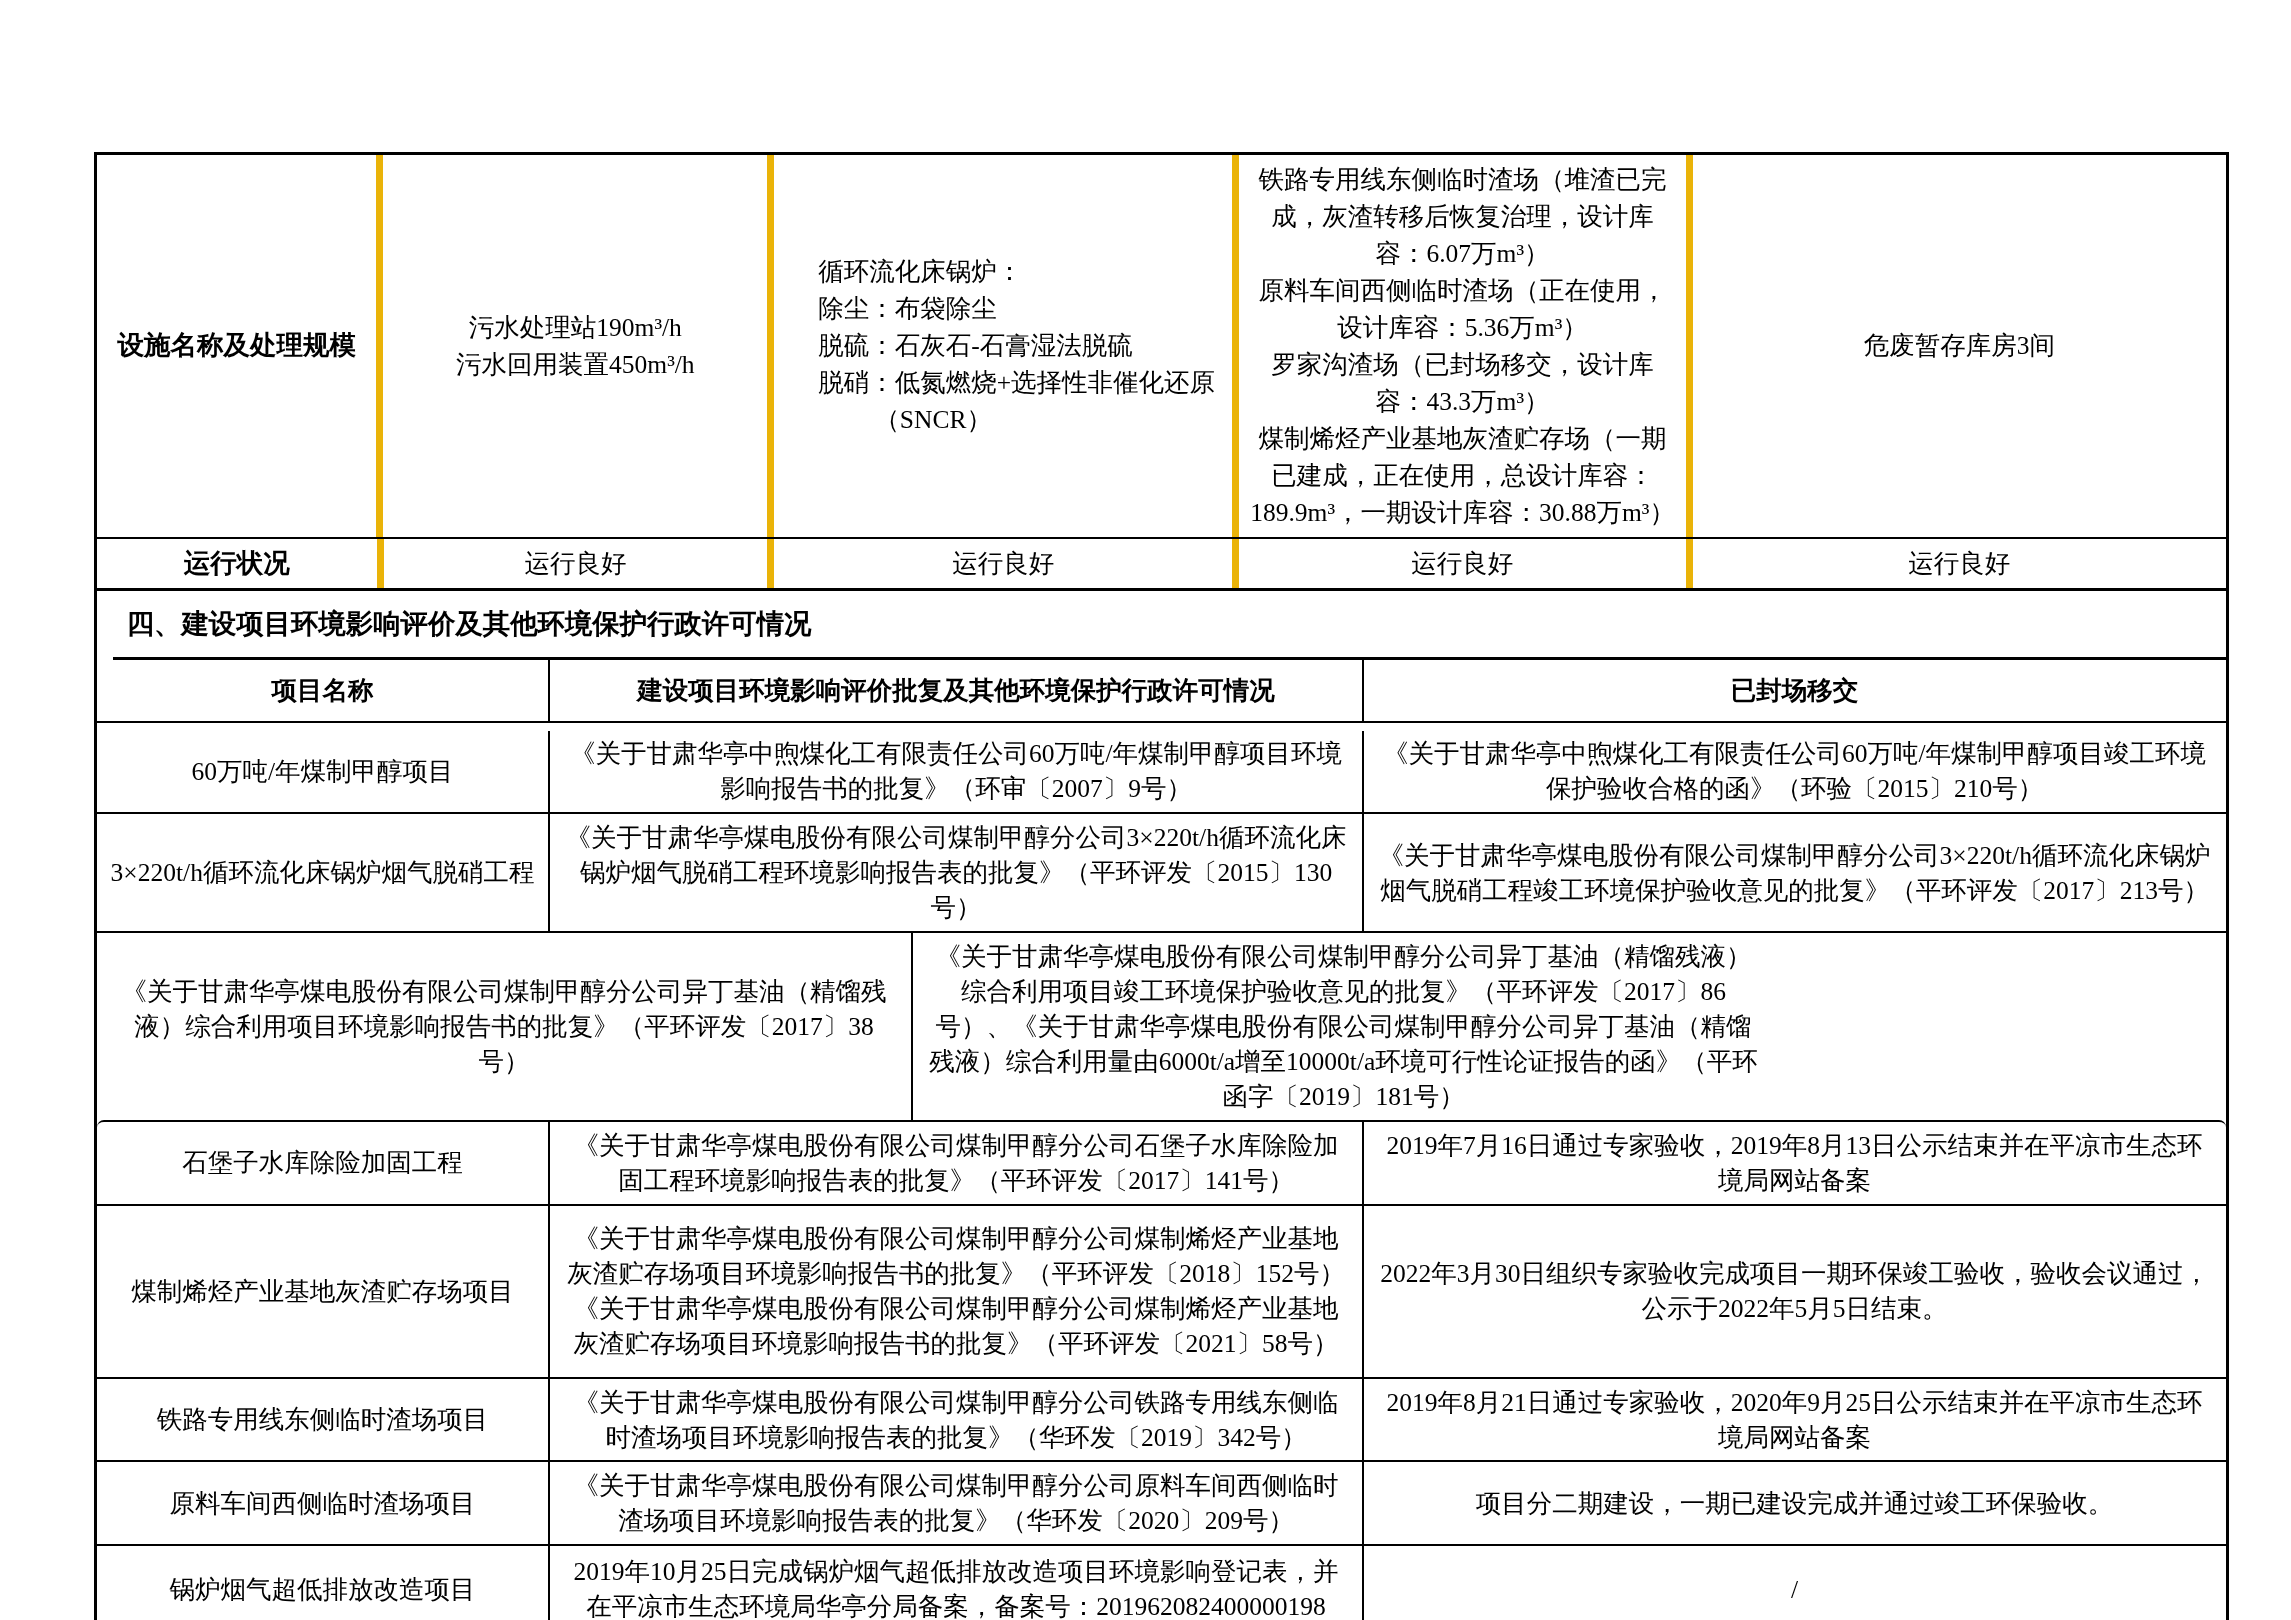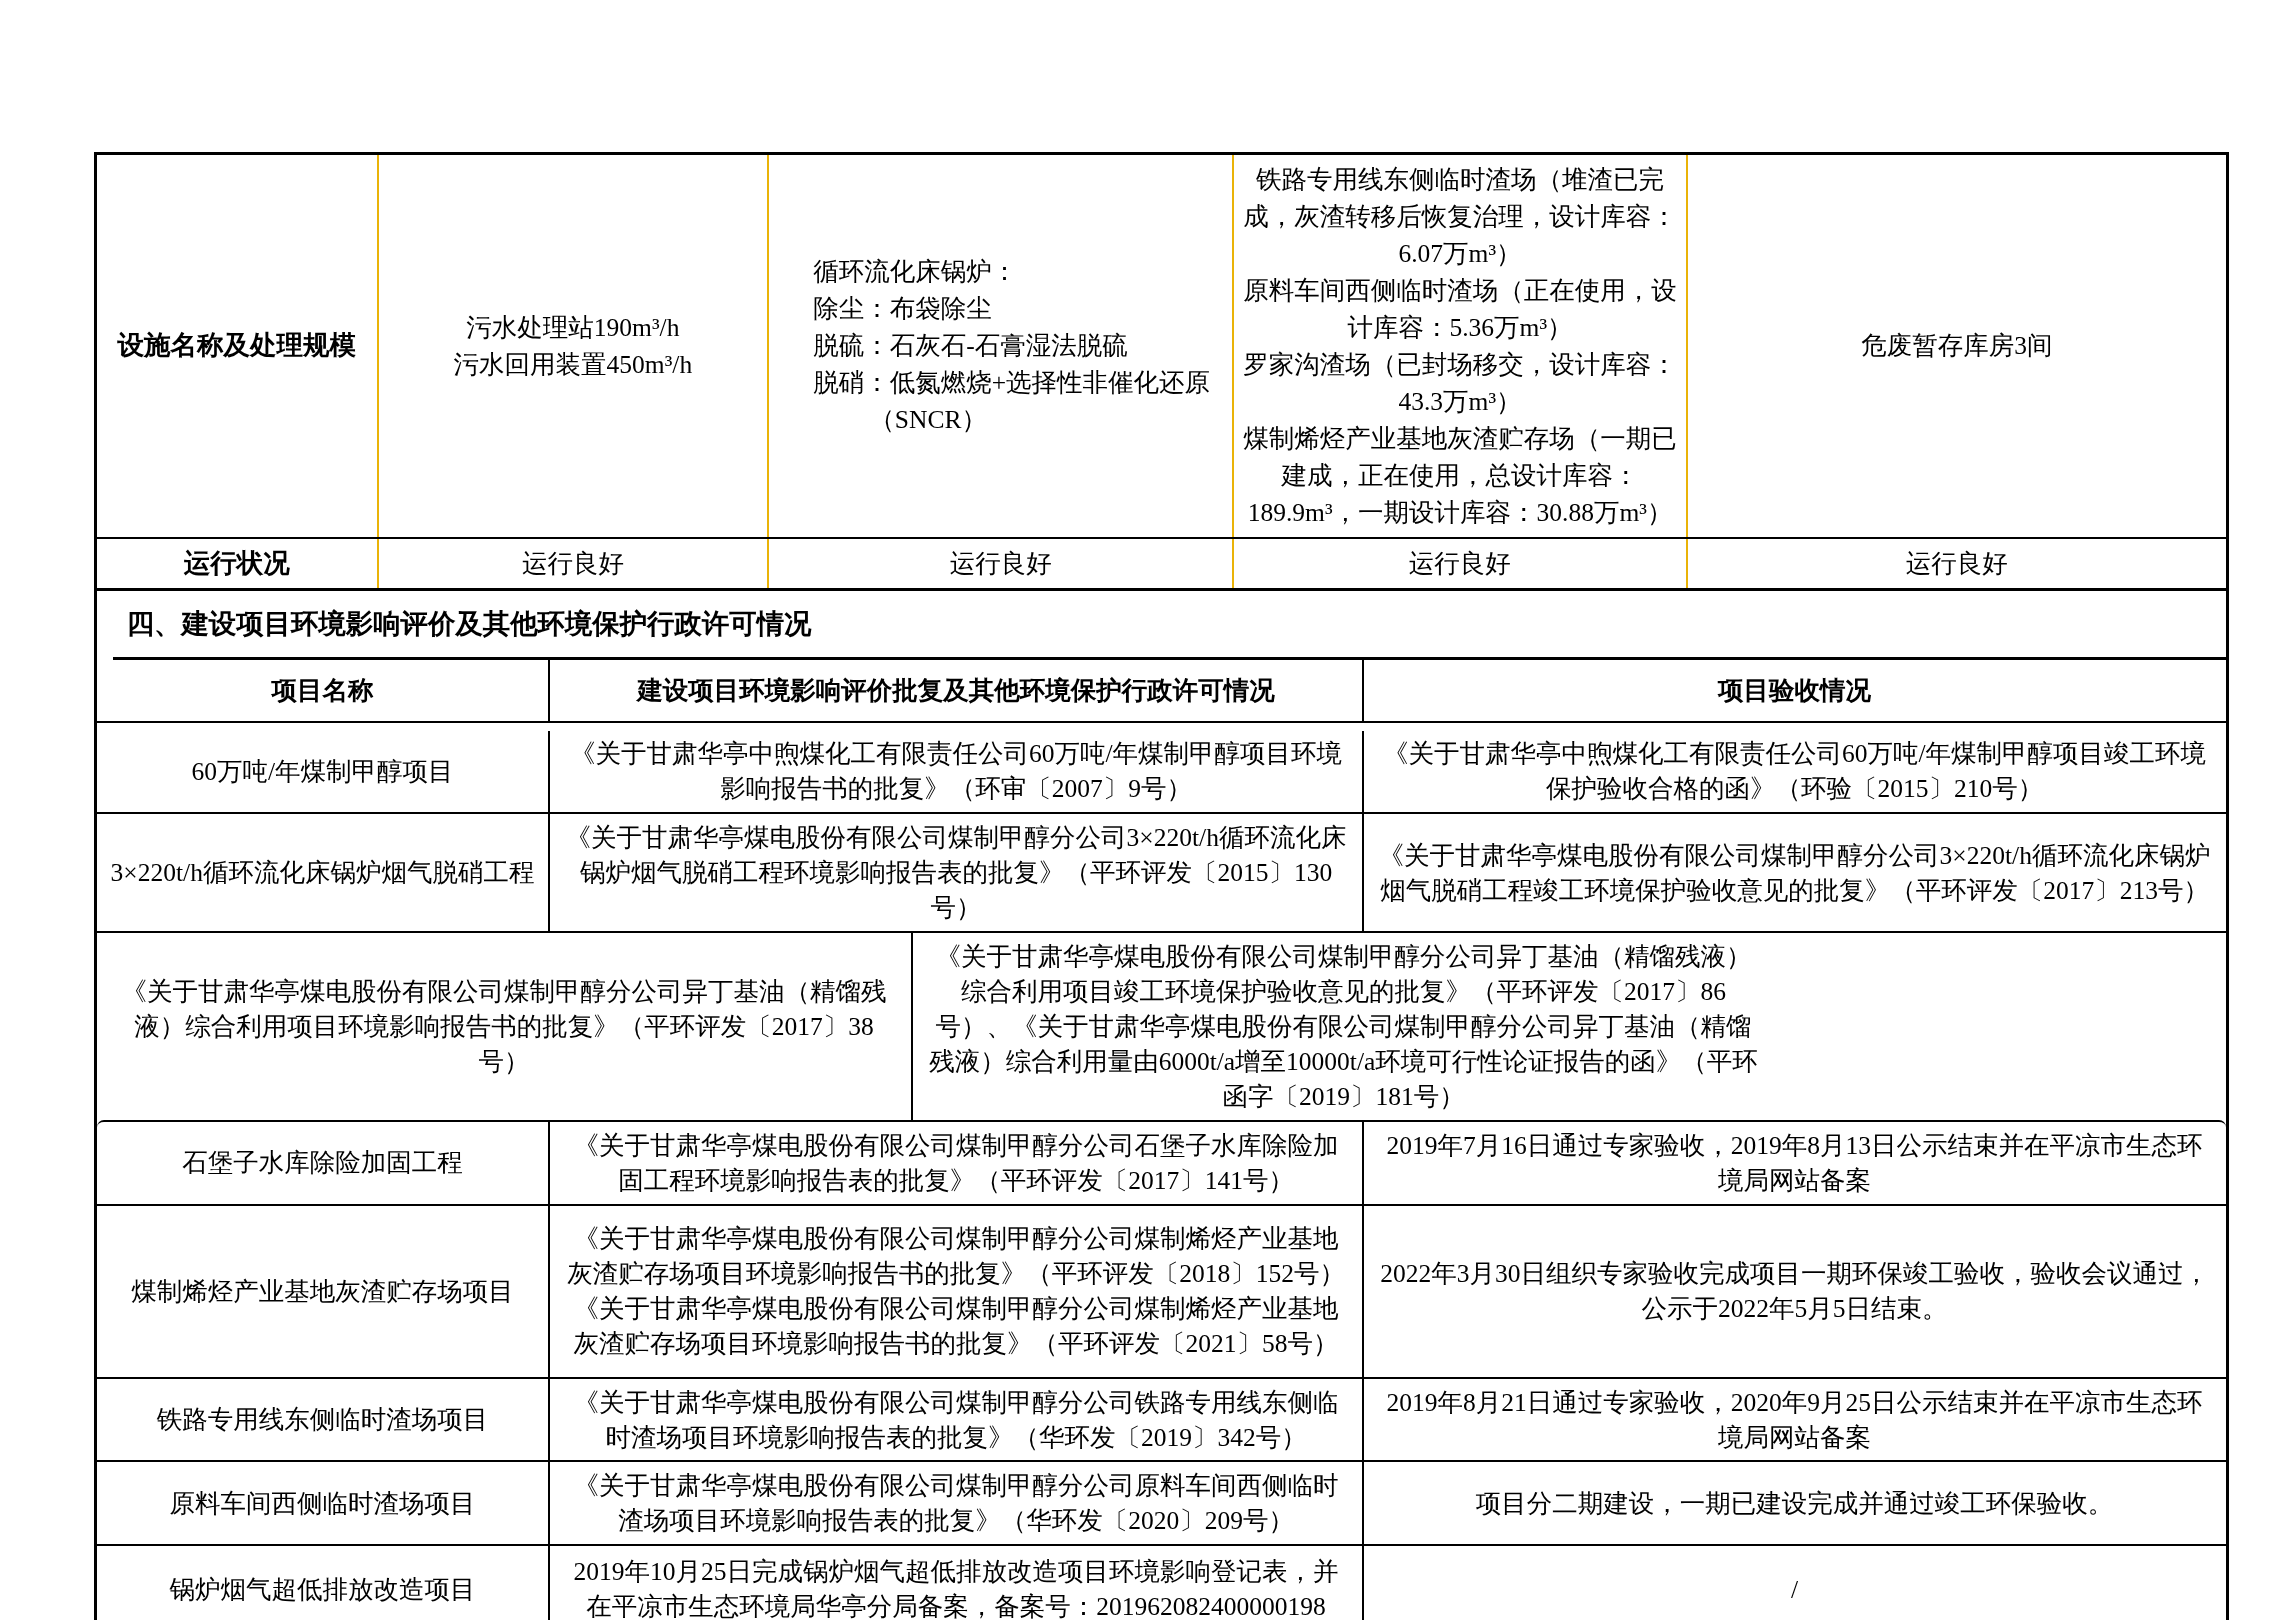--- a/index.html
+++ b/index.html
@@ -11,21 +11,21 @@
   }
   .page { position:relative; width:2292px; height:1620px; overflow:hidden; }
   .doc-table { position:absolute; left:94px; top:152px; width:2135px; border:3.9px solid #000; background:#fff; }
 
   
   .frow { display:flex; }
   .cell {
     display:flex; flex-direction:column; justify-content:center; align-items:center;
     text-align:center; font-size:25.5px; line-height:37px; padding:5.9px 7.8px;
   }
-  .cell + .cell { border-left:2px solid #eab308; }
+  .cell + .cell { border-left:7px solid #eab308; }
   .w0{width:284px} .w1{width:397px} .w2{width:472px} .w3{width:461px} .w4{width:549px}
   #facility-row { min-height:338px; border-bottom:2.9px solid #000; }
   #facility-row .w2 { align-items:flex-start; text-align:left; padding-left:44px; }
   #facility-row .w2 .line:last-child { padding-left:2.2em; }
   #status-row { min-height:45px; border-bottom:3.9px solid #000; }
 
   .hei { font-family:"Liberation Sans","DejaVu Sans",sans-serif; font-weight:bold; }
   .label-cell { font-size:26.5px; }
 
   
@@ -84,21 +84,21 @@
         <div class="cell w2">运行良好</div>
         <div class="cell w3">运行良好</div>
         <div class="cell w4">运行良好</div>
       </div>
 
     <div class="band" id="section4-band">四、建设项目环境影响评价及其他环境保护行政许可情况</div>
 
     <div class="ahead">
       <div class="acell aw0 hei">项目名称</div>
       <div class="acell aw1 hei">建设项目环境影响评价批复及其他环境保护行政许可情况</div>
-      <div class="acell aw2 hei">项目验收情况</div>
+      <div class="acell aw2 hei">已封场移交</div>
     </div>
 
     <div id="approval-rows">
         <div class="arow" style="min-height: 74px; margin-top: 8px;">
           <div class="acell aw0">
             <div class="para">60万吨/年煤制甲醇项目</div>
           </div>
           <div class="acell aw1">
             <div class="para">《关于甘肃华亭中煦煤化工有限责任公司60万吨/年煤制甲醇项目环境影响报告书的批复》（环审〔2007〕9号）</div>
           </div>

